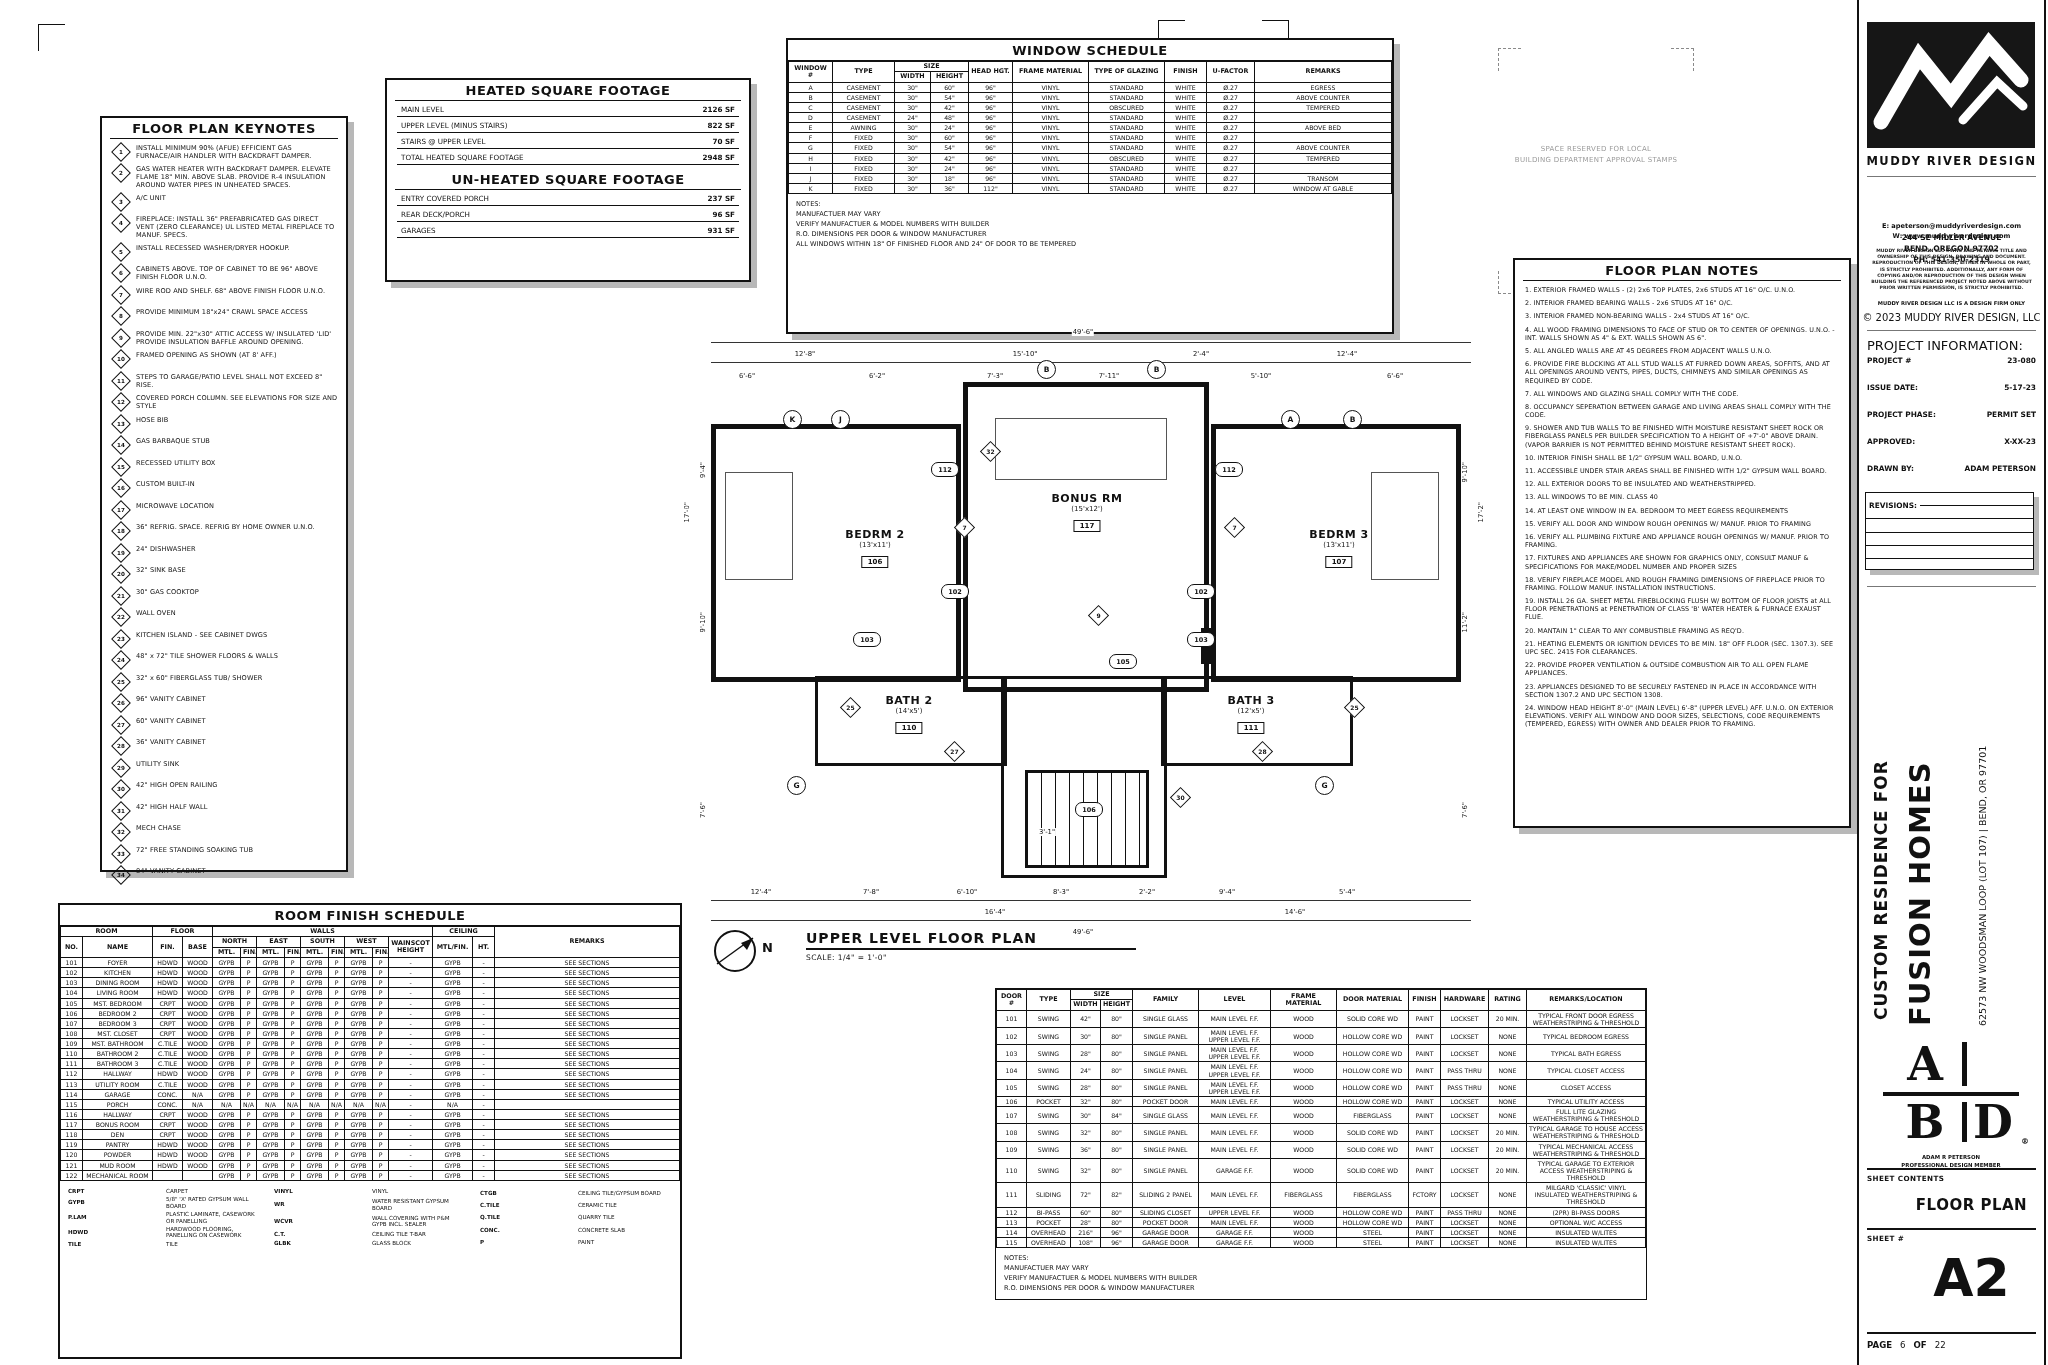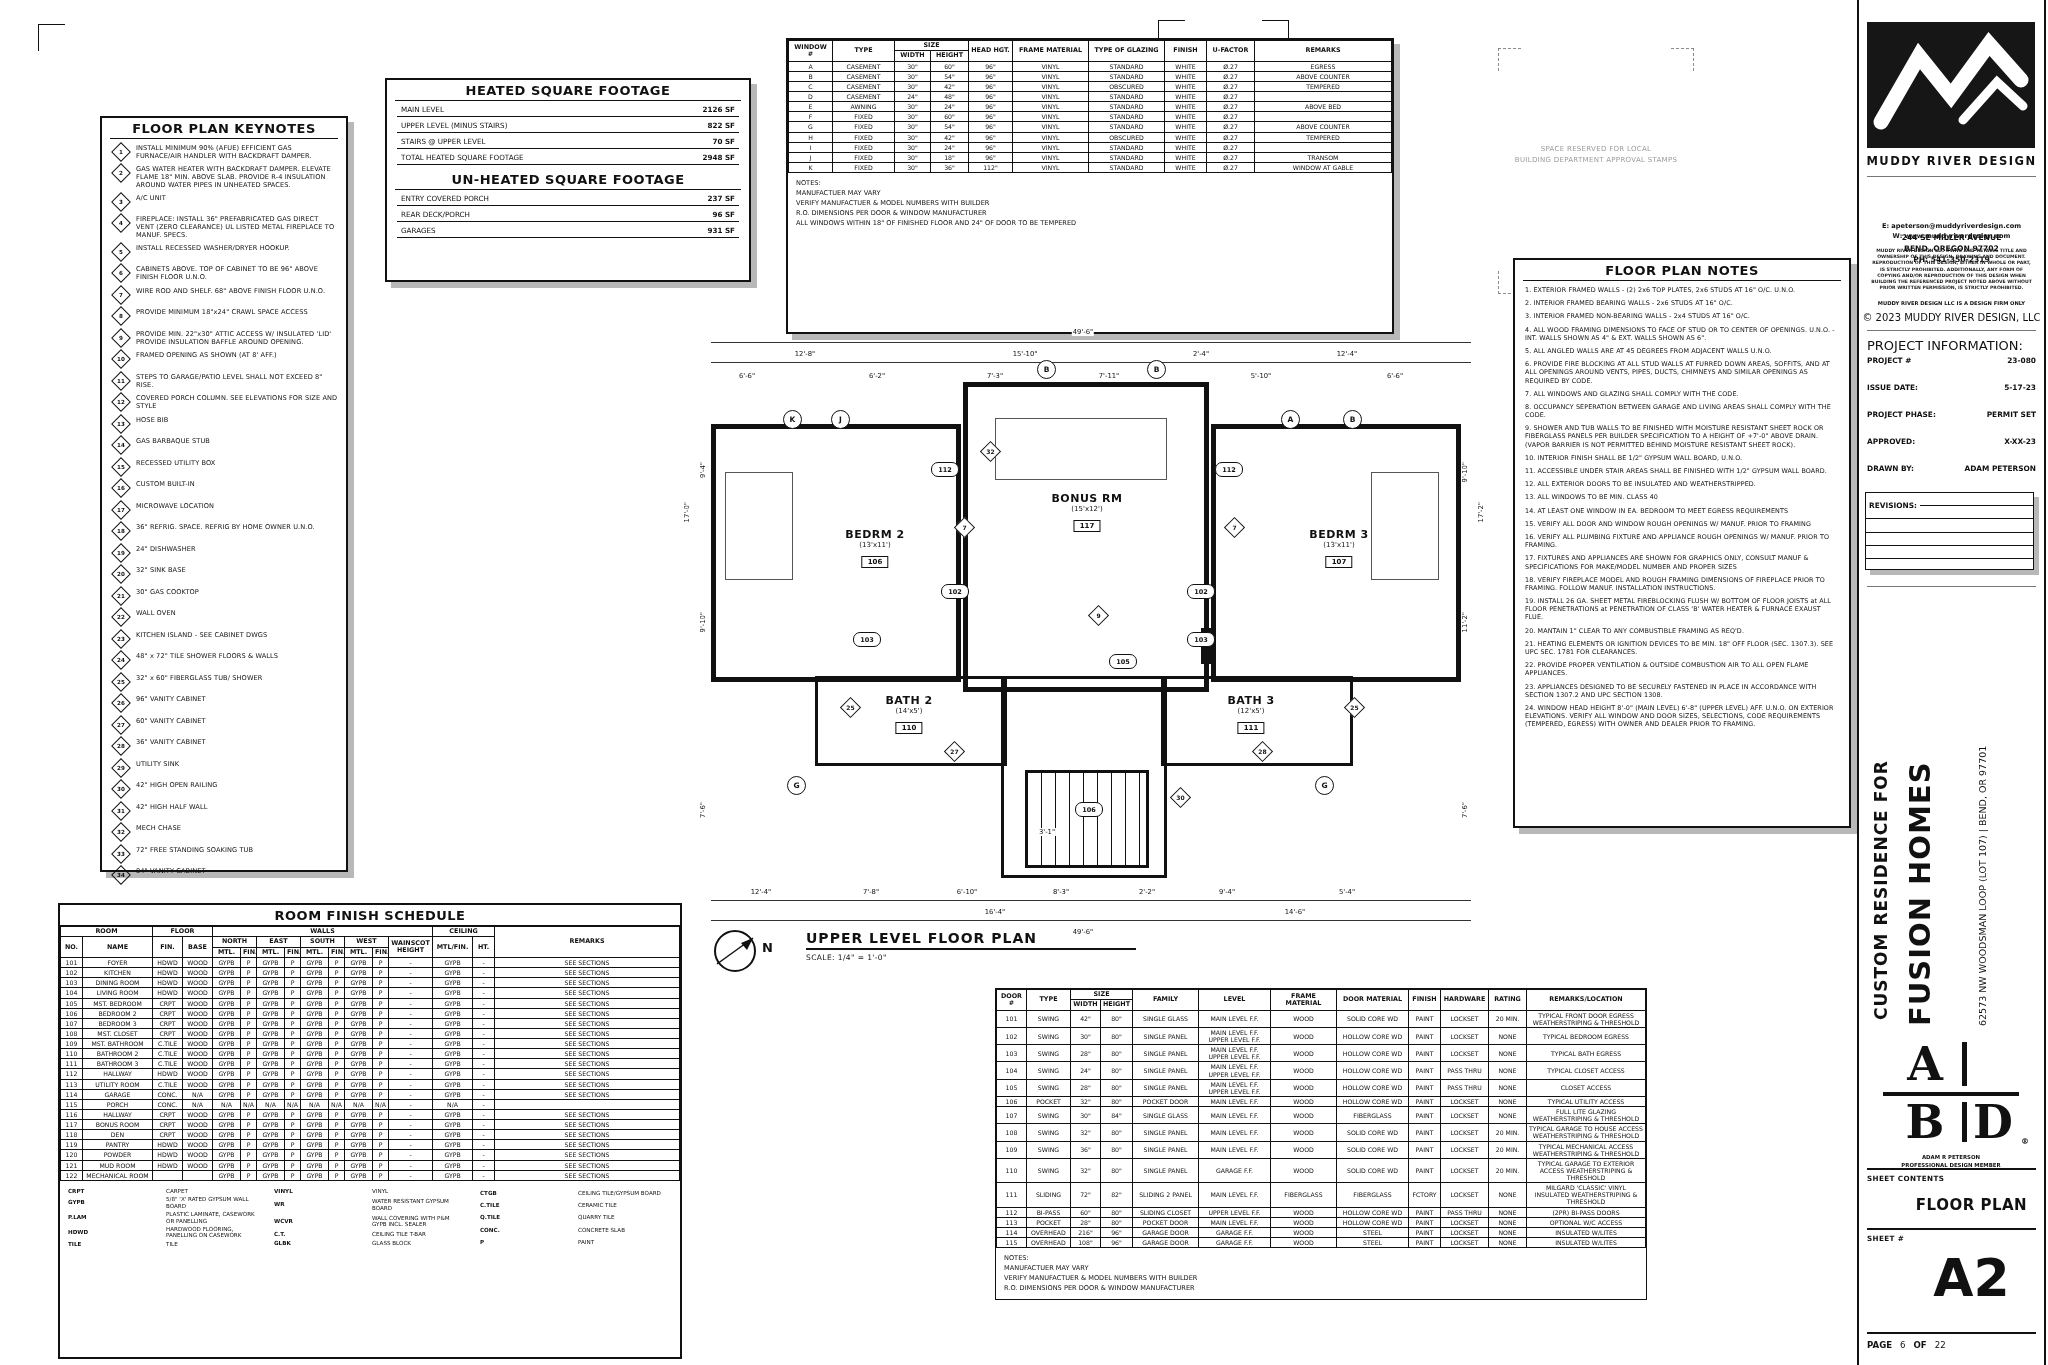--- a/index.html
+++ b/index.html
@@ -340,20 +340,21 @@
           <span style="font-weight: bold;">96 SF</span>
         </div>
         <div class="sqrow">
           <span>GARAGES</span>
           <span style="font-weight: bold;">931 SF</span>
         </div>
       </div>
   </div>
 
   <div class="panel" style="left:786px;top:38px;width:604px;height:292px;">
+    <div class="ptitle" style="border-bottom:1.5px solid #111;">WINDOW SCHEDULE</div>
     <table class="sch">
       <colgroup>
         <col style="width:44px">
           <col style="width:62px">
           <col style="width:36px">
           <col style="width:38px">
         <col style="width:44px">
           <col style="width:76px">
           <col style="width:76px">
           <col style="width:42px">
@@ -549,21 +550,21 @@
         <div class="fpnote">11. ACCESSIBLE UNDER STAIR AREAS SHALL BE FINISHED WITH 1/2" GYPSUM WALL BOARD.</div>
         <div class="fpnote">12. ALL EXTERIOR DOORS TO BE INSULATED AND WEATHERSTRIPPED.</div>
         <div class="fpnote">13. ALL WINDOWS TO BE MIN. CLASS 40</div>
         <div class="fpnote">14. AT LEAST ONE WINDOW IN EA. BEDROOM TO MEET EGRESS REQUIREMENTS</div>
         <div class="fpnote">15. VERIFY ALL DOOR AND WINDOW ROUGH OPENINGS W/ MANUF. PRIOR TO FRAMING</div>
         <div class="fpnote">16. VERIFY ALL PLUMBING FIXTURE AND APPLIANCE ROUGH OPENINGS W/ MANUF. PRIOR TO FRAMING.</div>
         <div class="fpnote">17. FIXTURES AND APPLIANCES ARE SHOWN FOR GRAPHICS ONLY, CONSULT MANUF &amp; SPECIFICATIONS FOR MAKE/MODEL NUMBER AND PROPER SIZES</div>
         <div class="fpnote">18. VERIFY FIREPLACE MODEL AND ROUGH FRAMING DIMENSIONS OF FIREPLACE PRIOR TO FRAMING. FOLLOW MANUF. INSTALLATION INSTRUCTIONS.</div>
         <div class="fpnote">19. INSTALL 26 GA. SHEET METAL FIREBLOCKING FLUSH W/ BOTTOM OF FLOOR JOISTS at ALL FLOOR PENETRATIONS at PENETRATION OF CLASS 'B' WATER HEATER &amp; FURNACE EXAUST FLUE.</div>
         <div class="fpnote">20. MANTAIN 1" CLEAR TO ANY COMBUSTIBLE FRAMING AS REQ'D.</div>
-        <div class="fpnote">21. HEATING ELEMENTS OR IGNITION DEVICES TO BE MIN. 18" OFF FLOOR (SEC. 1307.3). SEE UPC SEC. 1781 FOR CLEARANCES.</div>
+        <div class="fpnote">21. HEATING ELEMENTS OR IGNITION DEVICES TO BE MIN. 18" OFF FLOOR (SEC. 1307.3). SEE UPC SEC. 2415 FOR CLEARANCES.</div>
         <div class="fpnote">22. PROVIDE PROPER VENTILATION &amp; OUTSIDE COMBUSTION AIR TO ALL OPEN FLAME APPLIANCES.</div>
         <div class="fpnote">23. APPLIANCES DESIGNED TO BE SECURELY FASTENED IN PLACE IN ACCORDANCE WITH SECTION 1307.2 AND UPC SECTION 1308.</div>
         <div class="fpnote">24. WINDOW HEAD HEIGHT 8'-0" (MAIN LEVEL) 6'-8" (UPPER LEVEL) AFF. U.N.O. ON EXTERIOR ELEVATIONS. VERIFY ALL WINDOW AND DOOR SIZES, SELECTIONS, CODE REQUIREMENTS (TEMPERED, EGRESS) WITH OWNER AND DEALER PRIOR TO FRAMING.</div>
       </div>
   </div>
 
   <div class="plan">
 
     <div class="dimline" style="left:16px;top:10px;width:760px;height:1px;"></div>
     <div class="dimline" style="left:16px;top:30px;width:760px;height:1px;"></div>

